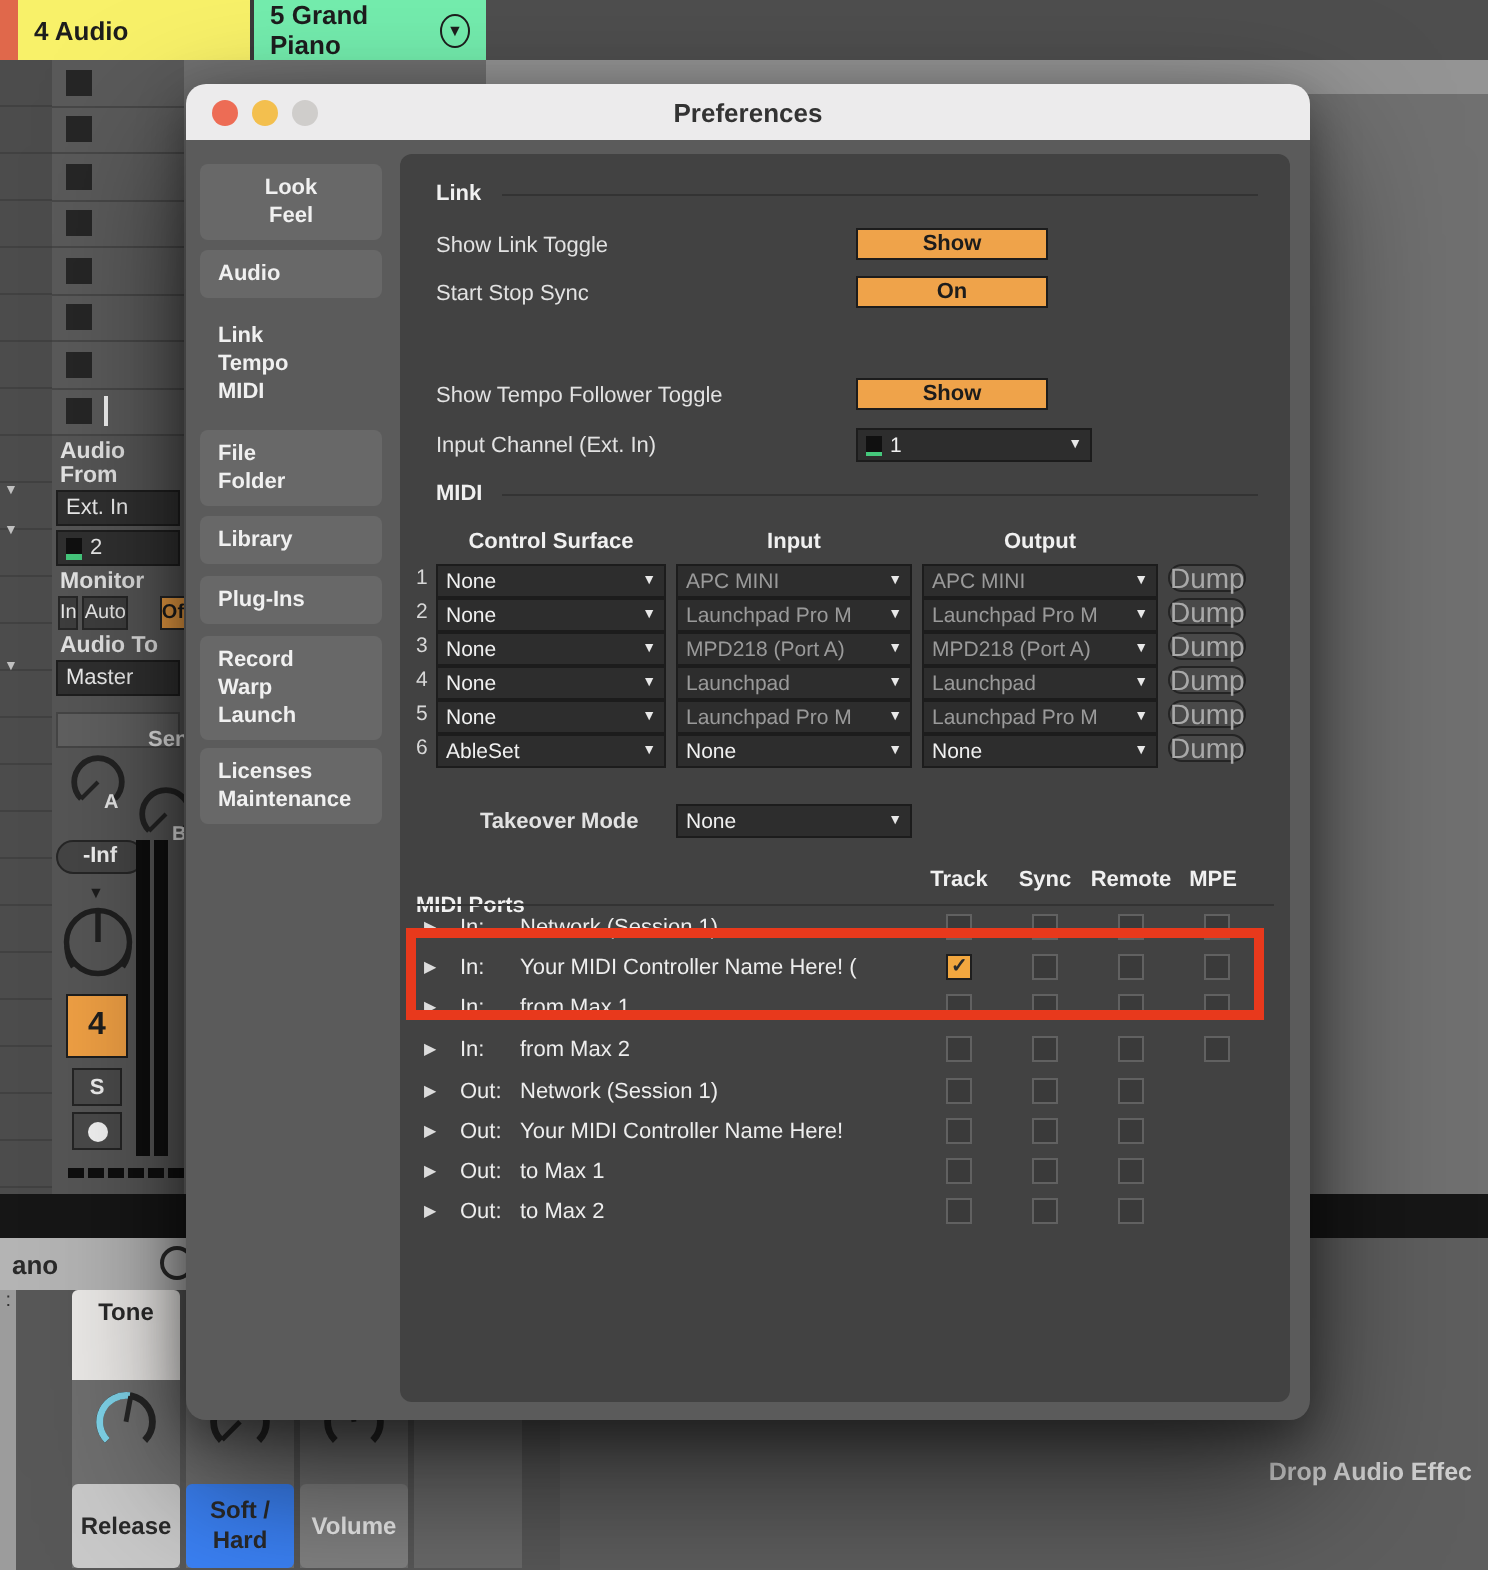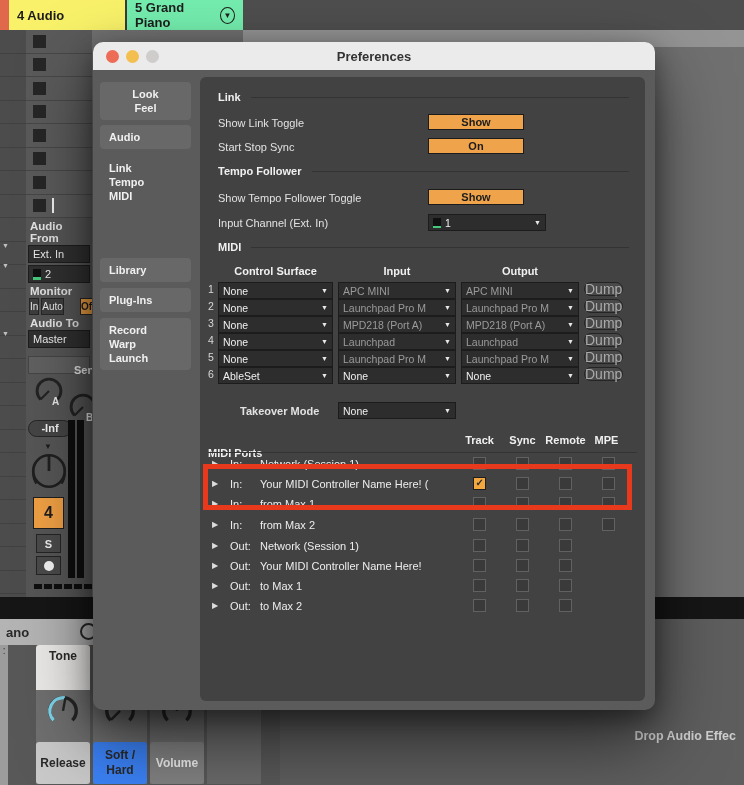--- a/index.html
+++ b/index.html
@@ -270,41 +270,41 @@
   <div class="tl" style="left:13px;background:#ed6c55;"></div>
   <div class="tl" style="left:33px;background:#f3bf4e;"></div>
   <div class="tl" style="left:53px;background:#cfcdcb;"></div>
 
   <div class="sidetab" style="top:40px;height:38px;text-align:center;">Look
 Feel</div>
   <div class="sidetab" style="top:83px;height:24px;">Audio</div>
   <div class="sidetab sel" style="top:114px;height:52px;">Link
 Tempo
 MIDI</div>
+  <div class="sidetab" style="top:173px;height:38px;">File
+Folder</div>
   <div class="sidetab" style="top:216px;height:24px;">Library</div>
   <div class="sidetab" style="top:246px;height:24px;">Plug-Ins</div>
   <div class="sidetab" style="top:276px;height:52px;">Record
 Warp
 Launch</div>
+  <div class="sidetab" style="top:332px;height:38px;">Licenses
+Maintenance</div>
 
   <div class="panel">
 
     <div class="sechead" style="top:14px;">
       <span>Link</span>
         <span class="rule"></span>
     </div>
     <div class="plabel" style="top:40px;">Show Link Toggle</div>
     <div class="obtn" style="top:37px;">Show</div>
     <div class="plabel" style="top:64px;">Start Stop Sync</div>
     <div class="obtn" style="top:61px;">On</div>
 
-    <div class="sechead" style="top:88px;">
-      <span>Tempo Follower</span>
-        <span class="rule"></span>
-    </div>
     <div class="plabel" style="top:115px;">Show Tempo Follower Toggle</div>
     <div class="obtn" style="top:112px;">Show</div>
     <div class="plabel" style="top:140px;">Input Channel (Ext. In)</div>
     <div class="dsel" style="left:228px;top:137px;width:118px;">
       <span class="ch-icon" style="height:10px;border-bottom-width:2px;"></span>
       <span class="val">1</span>
       <span class="arr">▼</span>
     </div>
 
     <div class="sechead" style="top:164px;">

